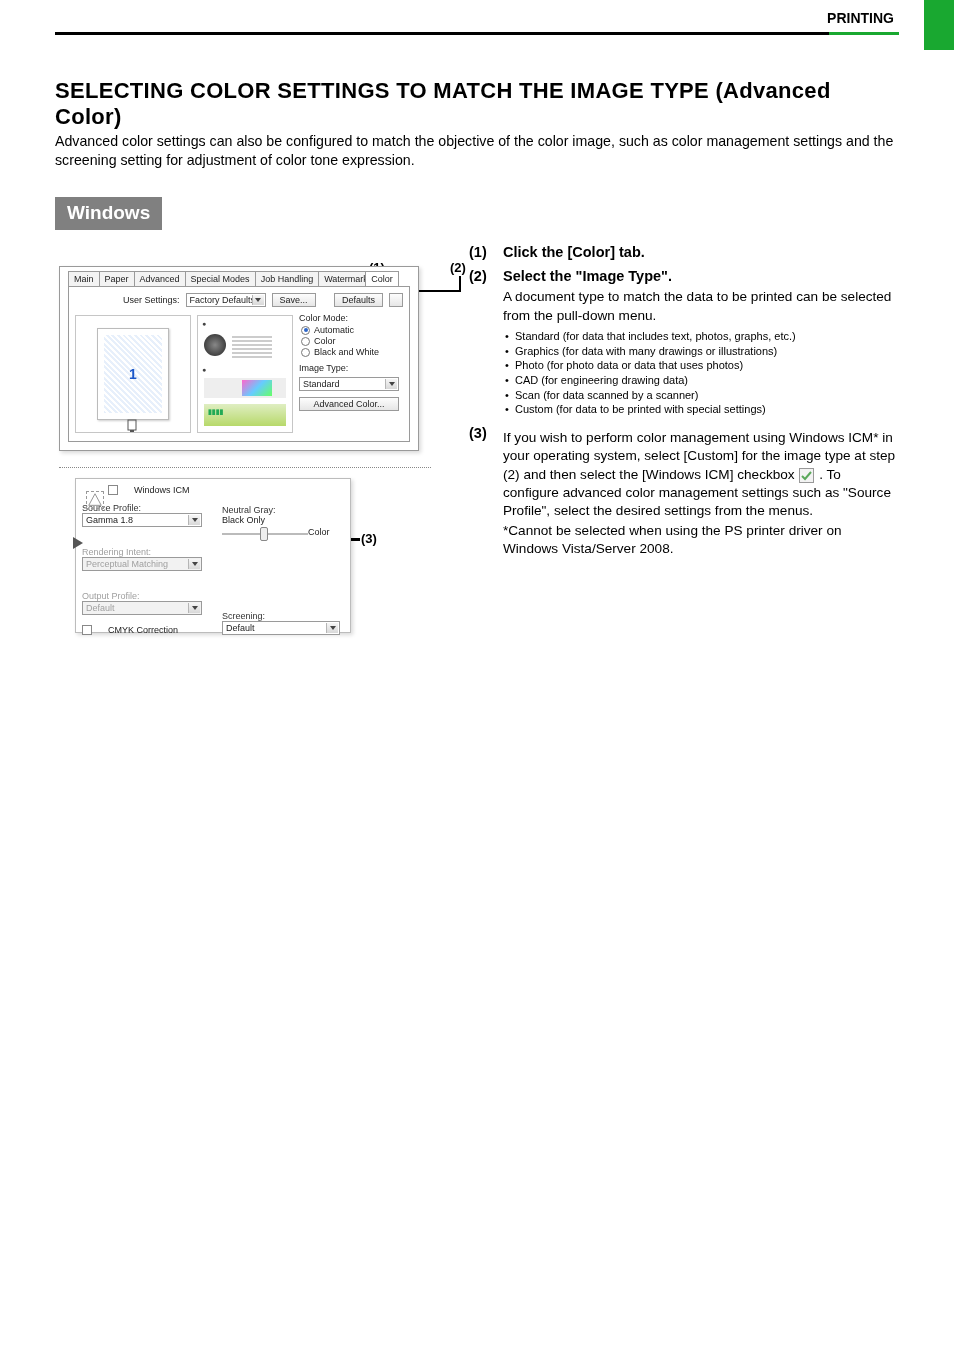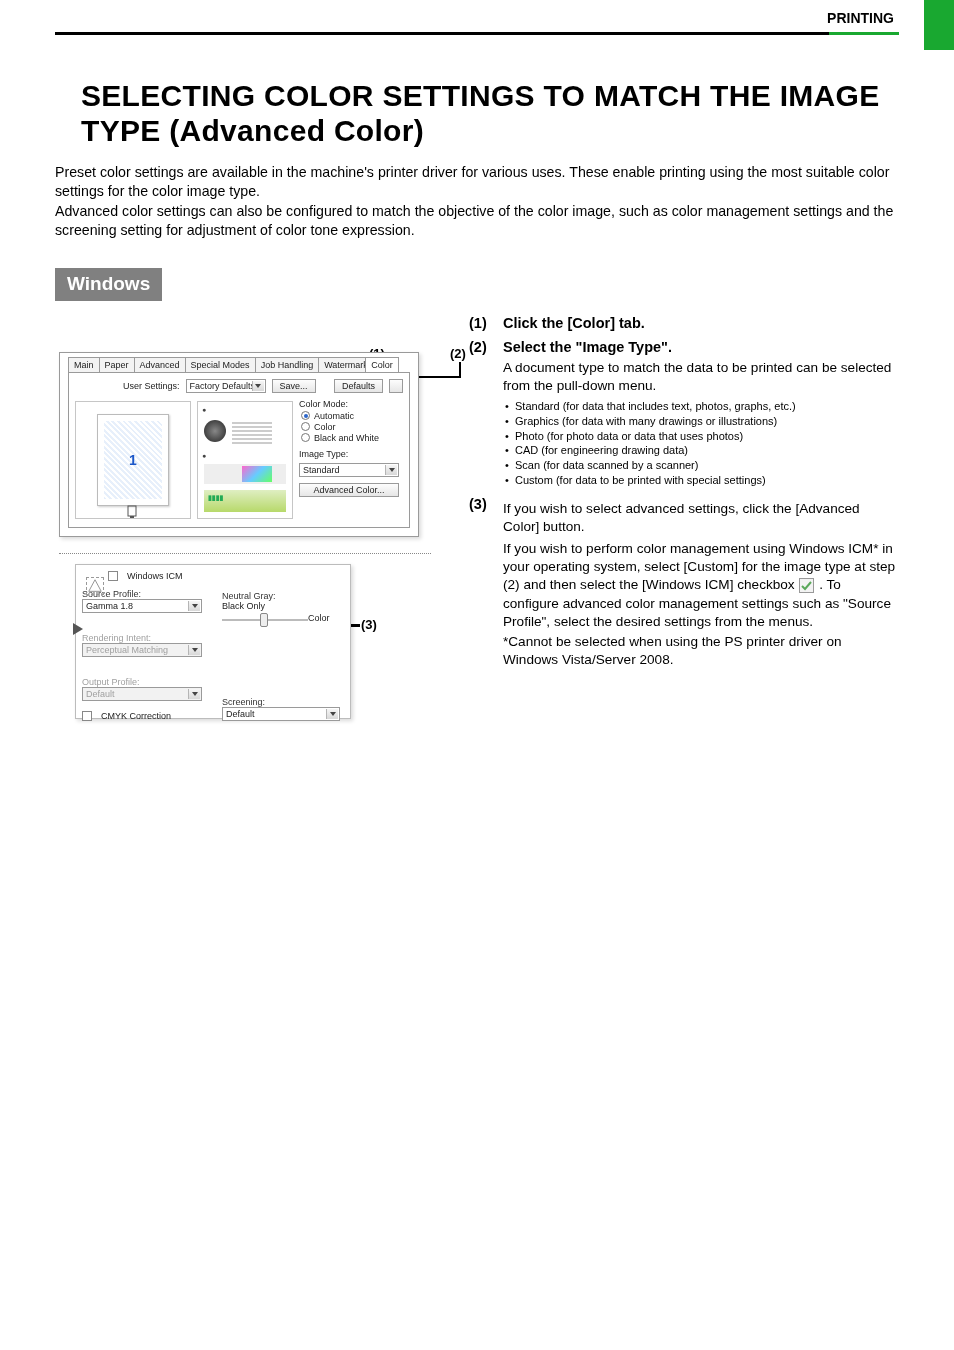--- a/index.html
+++ b/index.html
@@ -5,21 +5,21 @@
   * { box-sizing: border-box; margin: 0; padding: 0; }
   html, body { width: 954px; height: 1350px; font-family: Arial, Helvetica, sans-serif; background: #fff; color: #000; }
   .page { position: relative; width: 954px; height: 986px; border-radius: 18px; }
   .side-tab { position: absolute; top: 0; right: 0; width: 30px; height: 50px; background: #19a830; }
   .header-band { position: absolute; top: 32px; left: 55px; right: 55px; height: 3px; background: #000; }
   .header-band::before { content: ""; position: absolute; top: 0; right: 0; width: 70px; height: 3px; background: #19a830; }
   .header-label { position: absolute; top: 10px; right: 60px; font-weight: bold; font-size: 14px; }
 
   .content { position: absolute; top: 78px; left: 55px; right: 55px; }
 
-  h1 { font-size: 30px; font-weight: 900; line-height: 1.18; letter-spacing: 0.3px; margin-left: 26px; }
+  h1 { font-size: 22px; font-weight: 900; line-height: 1.18; letter-spacing: 0.3px; }
   .intro { margin-top: 14px; font-size: 14.2px; line-height: 1.32; }
 
   .os-label { display: inline-block; margin-top: 28px; background: #808080; color: #fff; font-weight: bold; font-size: 19px; padding: 5px 12px 6px 12px; }
 
   .two-col { display: flex; margin-top: 14px; gap: 34px; }
   .left-col { width: 380px; flex: none; }
   .right-col { flex: 1; }
 
   
   .shot-wrap { position: relative; margin-top: 12px; }
@@ -55,21 +55,21 @@
   .radio .dot { width: 9px; height: 9px; border: 1px solid #777; border-radius: 50%; display: inline-flex; align-items: center; justify-content: center; }
   .radio .dot.sel::after { content: ""; width: 4px; height: 4px; border-radius: 50%; background: #2d66c9; }
   .img-type-combo { margin-top: 2px; width: 100px; }
   .adv-btn { margin-top: 6px; width: 100px; justify-content: center; }
 
   .dotted-rule { border-top: 1px dotted #888; margin: 16px 4px 10px 4px; }
 
   .dlg2 { width: 276px; height: 155px; margin-left: 20px; position: relative; border: 1px solid #bcbcbc; }
   .dlg2 .inner { position: absolute; inset: 6px; }
   .trio { position: absolute; top: 6px; left: 4px; width: 18px; height: 18px; border: 1px dashed #999; }
-  .chk { display: inline-flex; align-items: flex-start; gap: 9px; font-size: 9px; }
+  .chk { display: inline-flex; align-items: flex-start; gap: 16px; font-size: 9px; }
   .chk .box { width: 10px; height: 10px; border: 1px solid #888; background: #fff; }
   .field-lbl { font-size: 9px; color: #333; margin-top: 20px; }
   .field-lbl.disabled { color: #a0a0a0; }
   .combo.disabled { background: #f2f2f2; color: #a0a0a0; }
   .combo.wide { width: 120px; }
   .slider { position: relative; width: 86px; height: 16px; }
   .slider .track { position: absolute; top: 8px; left: 0; right: 0; height: 2px; background: #bbb; }
   .slider .thumb { position: absolute; top: 2px; left: 38px; width: 8px; height: 14px; background: #eee; border: 1px solid #888; border-radius: 2px; }
 
   
@@ -88,39 +88,38 @@
 </style>
 </head>
 <body>
 <div class="page">
   <div class="side-tab"></div>
   <div class="header-label">PRINTING</div>
   <div class="header-band"></div>
 
   <div class="content">
     <h1>SELECTING COLOR SETTINGS TO MATCH THE IMAGE TYPE (Advanced Color)</h1>
-    <p class="intro">Preset color settings are available in the machine's printer driver for various uses. These enable printing using the most suitable color settings for the color image type.</p>
     <p class="intro" style="margin-top:2px">Advanced color settings can also be configured to match the objective of the color image, such as color management settings and the screening setting for adjustment of color tone expression.</p>
 
     <div class="os-label">Windows</div>
 
     <div class="two-col">
 
       <div class="left-col">
         <div class="shot-wrap">
 
           <span class="callout-num" style="top:-6px; left:314px;">(1)</span>
           <div class="callout-line" style="top:10px; left:323px; width:2px; height:20px;"></div>
           <span class="callout-num" style="top:-6px; left:395px;">(2)</span>
           <div class="callout-line" style="top:10px; left:404px; width:2px; height:14px;"></div>
           <div class="callout-line" style="top:24px; left:355px; width:51px; height:2px;"></div>
           <div class="callout-line" style="top:24px; left:355px; width:2px; height:128px;"></div>
           <div class="callout-line" style="top:152px; left:345px; width:12px; height:2px;"></div>
 
-          <div class="dlg dlg1" style="margin-top:37px">
+          <div class="dlg dlg1" style="margin-top:22px">
             <div class="tabs">
               <div class="tab">Main</div>
               <div class="tab">Paper</div>
               <div class="tab">Advanced</div>
               <div class="tab">Special Modes</div>
               <div class="tab">Job Handling</div>
               <div class="tab" style="max-width:48px;overflow:hidden">Watermark</div>
               <div class="tab active">Color</div>
             </div>
             <div class="tab-body">
@@ -280,21 +279,20 @@
               <li>CAD (for engineering drawing data)</li>
               <li>Scan (for data scanned by a scanner)</li>
               <li>Custom (for data to be printed with special settings)</li>
             </ul>
           </div>
         </div>
 
         <div class="step">
           <div class="step-num">(3)</div>
           <div>
-            <div class="step-body">If you wish to select advanced settings, click the [Advanced Color] button.</div>
             <div class="step-body">
               <span>If you wish to perform color management using Windows ICM* in your operating system, select [Custom] for the image type at step (2) and then select the [Windows ICM] checkbox </span>
               <span class="chk-ico">
                   <svg viewBox="0 0 11 11">
                     <path d="M1 6 L4 9 L10 2" fill="none" stroke="#5aa85a" stroke-width="2"></path>
                   </svg>
                 </span><span> . To configure advanced color management settings such as "Source Profile", select the desired settings from the menus.</span>
             </div>
             <div class="footnote"><span>*Cannot be selected when using the PS printer driver on Windows Vista/Server 2008.</span></div>
           </div>

